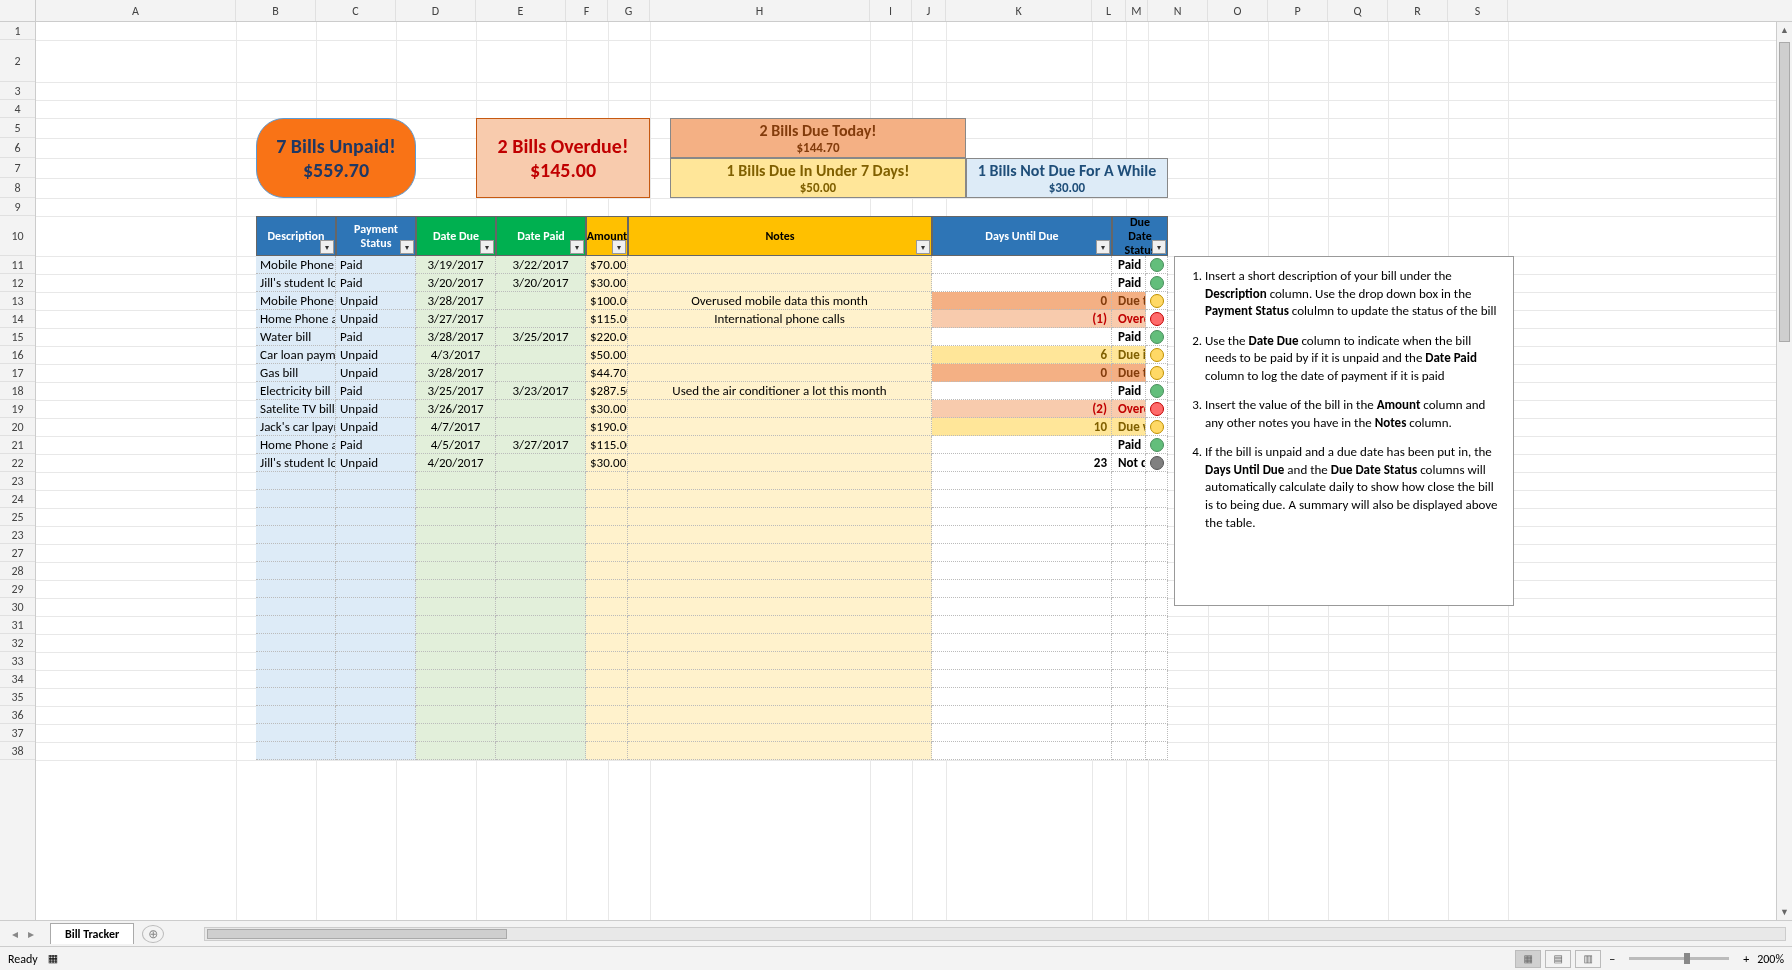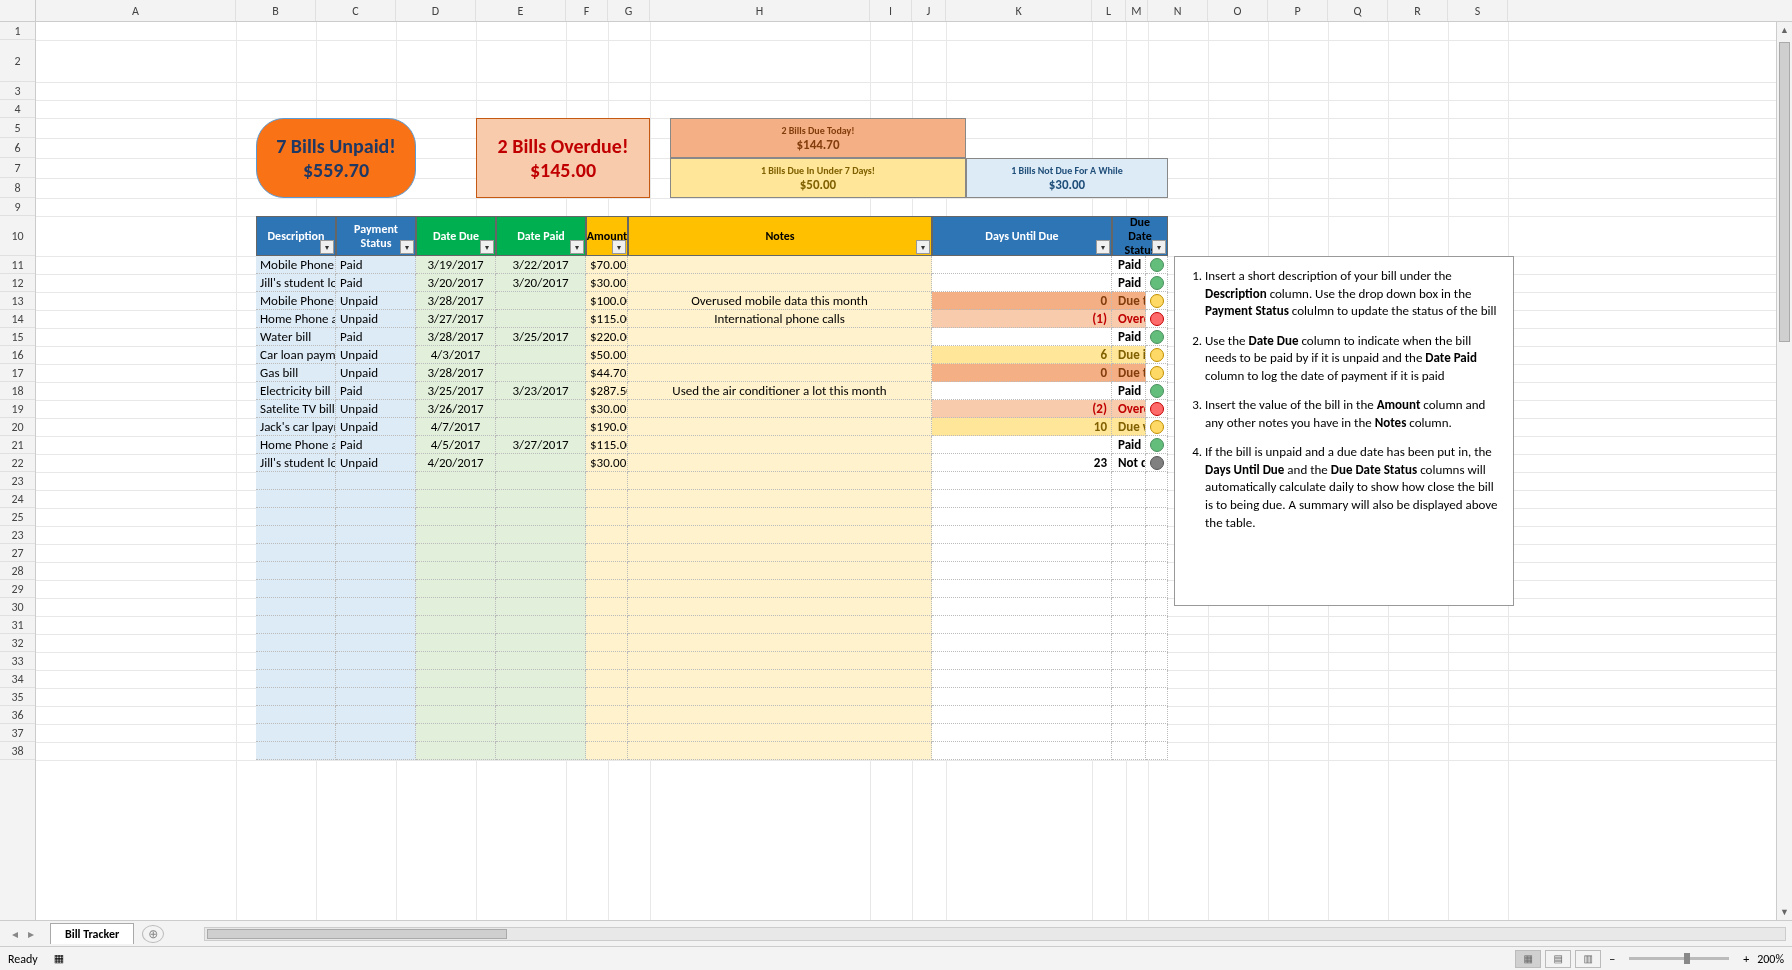--- a/index.html
+++ b/index.html
@@ -26,21 +26,21 @@
 
 .content { position: absolute; inset: 0; }
 
 
 .title-banner { position: absolute; background: #2e75b6; color: #fff; font-size: 32px; font-weight: bold; text-align: center; display: flex; align-items: center; justify-content: center; border: 1px solid #1f4e79; }
 
 
 .sum-box { position: absolute; display: flex; flex-direction: column; align-items: center; justify-content: center; font-weight: bold; text-align: center; border: 1px solid #888; }
 .sum-box .l1 { font-size: 20px; }
 .sum-box .l2 { font-size: 20px; }
-.sum-small .l1 { font-size: 10px; }
+.sum-small .l1 { font-size: 16px; }
 .sum-small .l2 { font-size: 13px; }
 .unpaid { background: #f97316; color: #1f3864; border-color: #5b9bd5; border-radius: 28px; }
 .overdue { background: #f8cbad; color: #c00000; border-color: #c65911; }
 .overdue .l1, .overdue .l2 { color: #c00000; }
 .today { background: #f4b084; color: #833c0c; }
 .under7 { background: #ffe699; color: #806000; }
 .within14 { background: #ffe699; color: #806000; }
 .notdue { background: #ddebf7; color: #1f4e79; }
 
 
@@ -553,21 +553,21 @@
     <div class="tab">Bill Tracker</div>
     <div class="tab-add">⊕</div>
     <div class="hscroll">
       <div class="hscroll-track">
           <div class="hscroll-thumb"></div>
         </div>
     </div>
   </div>
 
   <div class="status-bar">
-    <div style="display:flex;gap:16px;align-items:center">
+    <div style="display:flex;gap:10px;align-items:center">
       <span>Ready</span>
       <span style="font-size:11px">▦</span>
     </div>
     <div class="status-right">
       <div class="view-btn active">▦</div>
       <div class="view-btn">▤</div>
       <div class="view-btn">▥</div>
       <span style="padding:0 4px;cursor:pointer">−</span>
       <div class="zoom-slider"></div>
       <span style="padding:0 4px;cursor:pointer">+</span>

